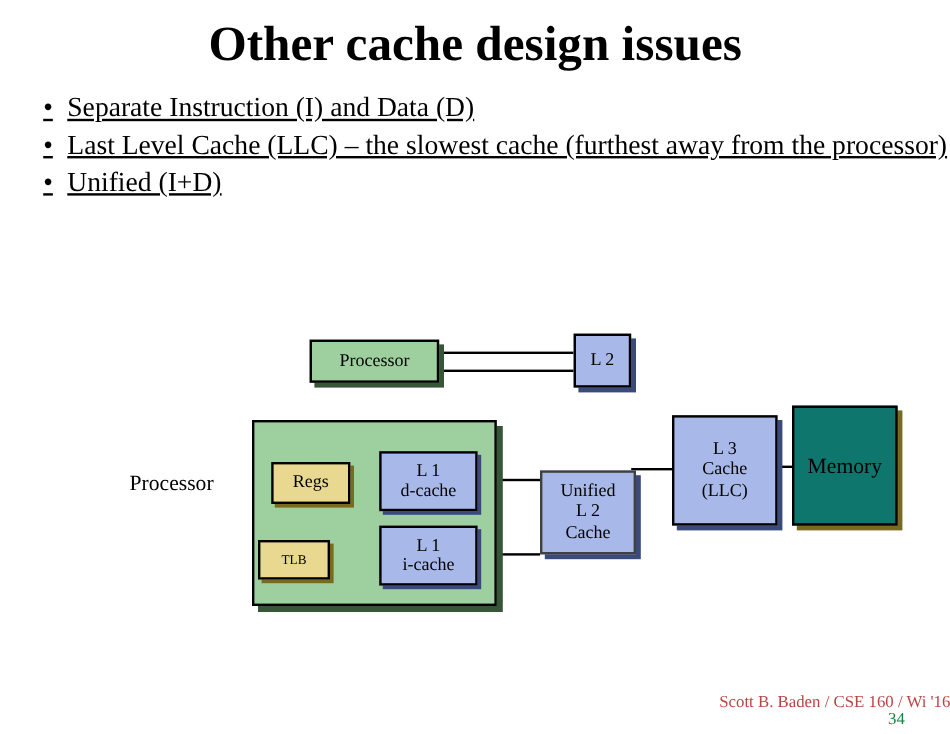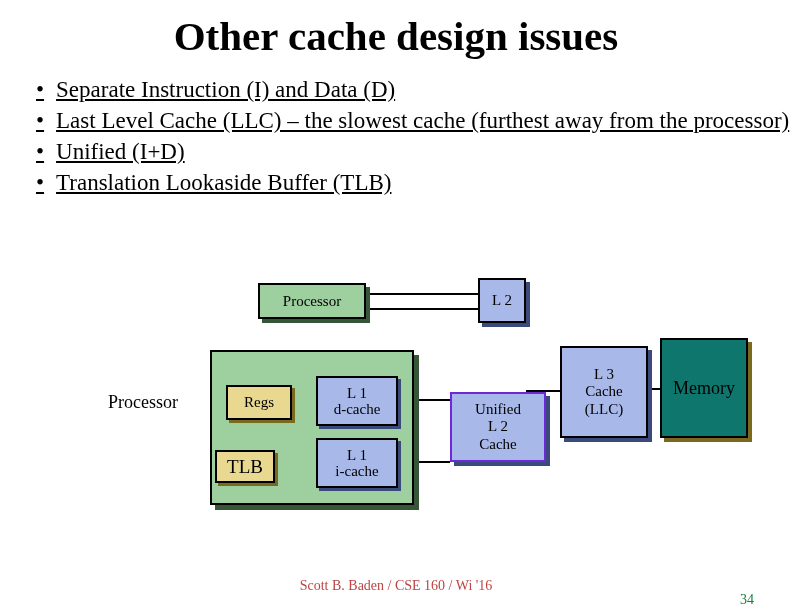--- a/index.html
+++ b/index.html
@@ -79,21 +79,21 @@
     font-size: 15px;
     display: flex; align-items: center; justify-content: center;
   }
   .tlb {
     position: absolute;
     left: 215px; top: 450px;
     width: 60px; height: 33px;
     border: 2px solid #000;
     background: #e8d890;
     box-shadow: 3px 3px 0 #7a6a20;
-    font-size: 19px;
+    font-size: 11px;
     display: flex; align-items: center; justify-content: center;
   }
   .l1d {
     position: absolute;
     left: 316px; top: 376px;
     width: 82px; height: 50px;
     border: 2px solid #000;
     background: #a8b8e8;
     box-shadow: 3px 3px 0 #3a4a7a;
     font-size: 15px;
@@ -109,22 +109,22 @@
     background: #a8b8e8;
     box-shadow: 3px 3px 0 #3a4a7a;
     font-size: 15px;
     text-align: center;
     display: flex; align-items: center; justify-content: center;
     line-height: 1.1;
   }
   .ul2 {
     position: absolute;
     left: 450px; top: 392px;
-    width: 96px; height: 70px;
-    border: 2px solid #6d28d9;
+    width: 80px; height: 70px;
+    border: 2px solid #404040;
     background: #a8b8e8;
     box-shadow: 4px 4px 0 #3a4a7a;
     font-size: 15px;
     text-align: center;
     display: flex; align-items: center; justify-content: center;
     line-height: 1.15;
   }
   .l3 {
     position: absolute;
     left: 560px; top: 346px;
@@ -144,41 +144,40 @@
     border: 2px solid #000;
     background: #0f766e;
     box-shadow: 4px 4px 0 #7a6a20;
     font-size: 18px;
     display: flex; align-items: center; justify-content: center;
   }
   .footer-credit {
     position: absolute;
     left: 0; bottom: 18px;
     width: 792px;
-    text-align: center;
+    text-align: right;
     font-size: 14px;
     color: #b44;
   }
   .slidenum {
     position: absolute;
     right: 38px; bottom: 4px;
     font-size: 14px;
     color: #15803d;
   }
 </style>
 </head>
 <body>
 
 <h1 class="title">Other cache design issues</h1>
 
 <ul class="bullets">
   <li>Separate Instruction (I) and Data (D)</li>
   <li>Last  Level Cache (LLC) – the slowest cache (furthest away from the processor)</li>
   <li>Unified (I+D)</li>
-  <li>Translation Lookaside Buffer (TLB)</li>
 </ul>
 
 <div class="conn" style="left:366px; top:293px; width:112px; height:2px;"></div>
 <div class="conn" style="left:366px; top:308px; width:112px; height:2px;"></div>
 
 <div class="proc-top">Processor</div>
 <div class="l2-box">L 2</div>
 
 <div class="conn" style="left:398px; top:399px; width:52px; height:2px;"></div>
 <div class="conn" style="left:398px; top:461px; width:52px; height:2px;"></div>

